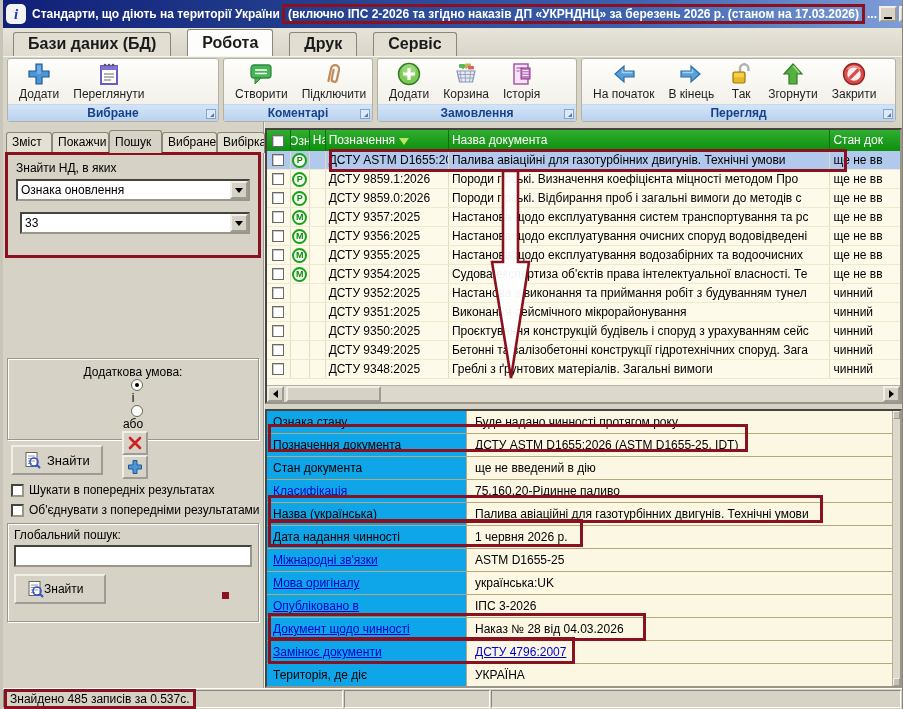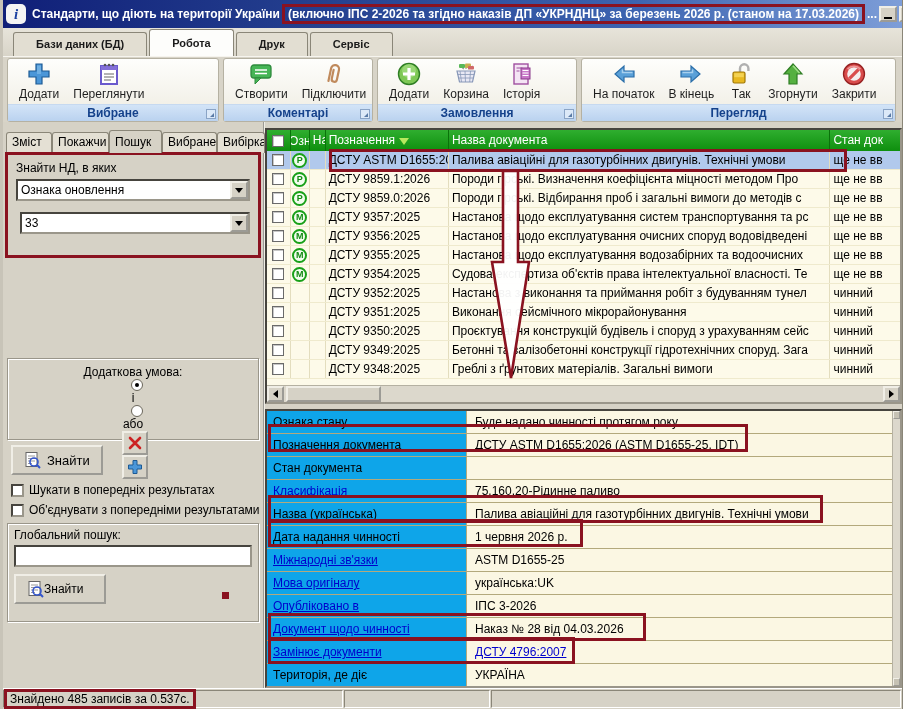--- a/index.html
+++ b/index.html
@@ -16,22 +16,22 @@
     display:flex; align-items:center; justify-content:center; color:#1a3fa0; font:italic bold 15px "Liberation Serif", serif; }
   .t-boxed { border:3px solid #8a1220; padding:0 3px; margin:0 2px; }
   .titlebar .spacer { flex:1; }
   .wbtn { width:18px; height:16px; background:#d6d2c6; border:2px outset #f0eee6; margin-left:2px; flex:0 0 auto;
     display:flex; align-items:center; justify-content:center; }
   .glyph-min { width:8px; height:2px; background:#000; margin-top:8px; }
 
   
   .ribbon { position:absolute; top:28px; left:0; right:0; height:94px; background:#d8d4c8; }
   .tabstrip { height:29px; display:flex; align-items:flex-end; padding-left:10px; border-bottom:1px solid #f6f4ee; background:linear-gradient(#e7e4da,#d8d4c8); }
-  .rtab { height:24px; line-height:22px; padding:0 22px; font-weight:bold; font-size:11px; color:#1a1a1a;
-    border:1px solid #8a8678; border-bottom:none; border-radius:3px 3px 0 0; background:#e2ded2; margin-right:2px; }
+  .rtab { height:24px; line-height:22px; padding:0 14px; font-weight:bold; font-size:16px; color:#1a1a1a;
+    border:1px solid #8a8678; border-bottom:none; border-radius:3px 3px 0 0; background:#e2ded2; margin-right:16px; }
   .rtab.active { background:#fdfdfb; height:27px; line-height:26px; }
   .toolbar { height:65px; display:flex; padding:1px 2px 0 4px; }
   .rgroup { border:1px solid #b5b1a2; border-radius:3px; margin-right:4px; background:linear-gradient(#fefefc,#f3f1e9 70%,#ecebe2);
     display:flex; flex-direction:column; }
   .rbtns { flex:1; display:flex; align-items:flex-start; justify-content:flex-start; padding:1px 4px 0 4px; }
   .rbtn { display:flex; flex-direction:column; align-items:center; padding:1px 7px 0 7px; cursor:default; }
   .rbtn svg { width:26px; height:26px; }
   .rbtn .rlabel { margin-top:0px; font-size:12px; color:#1e1e1e; white-space:nowrap; }
   .glabel { height:17px; background:linear-gradient(#d3e4f7,#bad2ef); border-top:1px solid #c6d9f0;
     display:flex; align-items:center; justify-content:center; position:relative;
@@ -531,20 +531,21 @@
         <div class="drow">
           <span class="dlabel">Ознака стану</span>
           <span class="dvalue">Буде надано чинності протягом року</span>
         </div>
         <div class="drow">
           <span class="dlabel">Позначення документа</span>
           <span class="dvalue">ДСТУ ASTM D1655:2026 (ASTM D1655-25, IDT)</span>
         </div>
         <div class="drow">
           <span class="dlabel">Стан документа</span>
+          <span class="dvalue">ще не введений в дію</span>
         </div>
         <div class="drow">
           <span class="dlabel link">Класифікація</span>
           <span class="dvalue">75.160.20-Рідинне паливо</span>
         </div>
         <div class="drow">
           <span class="dlabel">Назва (українська)</span>
           <span class="dvalue">Палива авіаційні для газотурбінних двигунів. Технічні умови</span>
         </div>
         <div class="drow">

